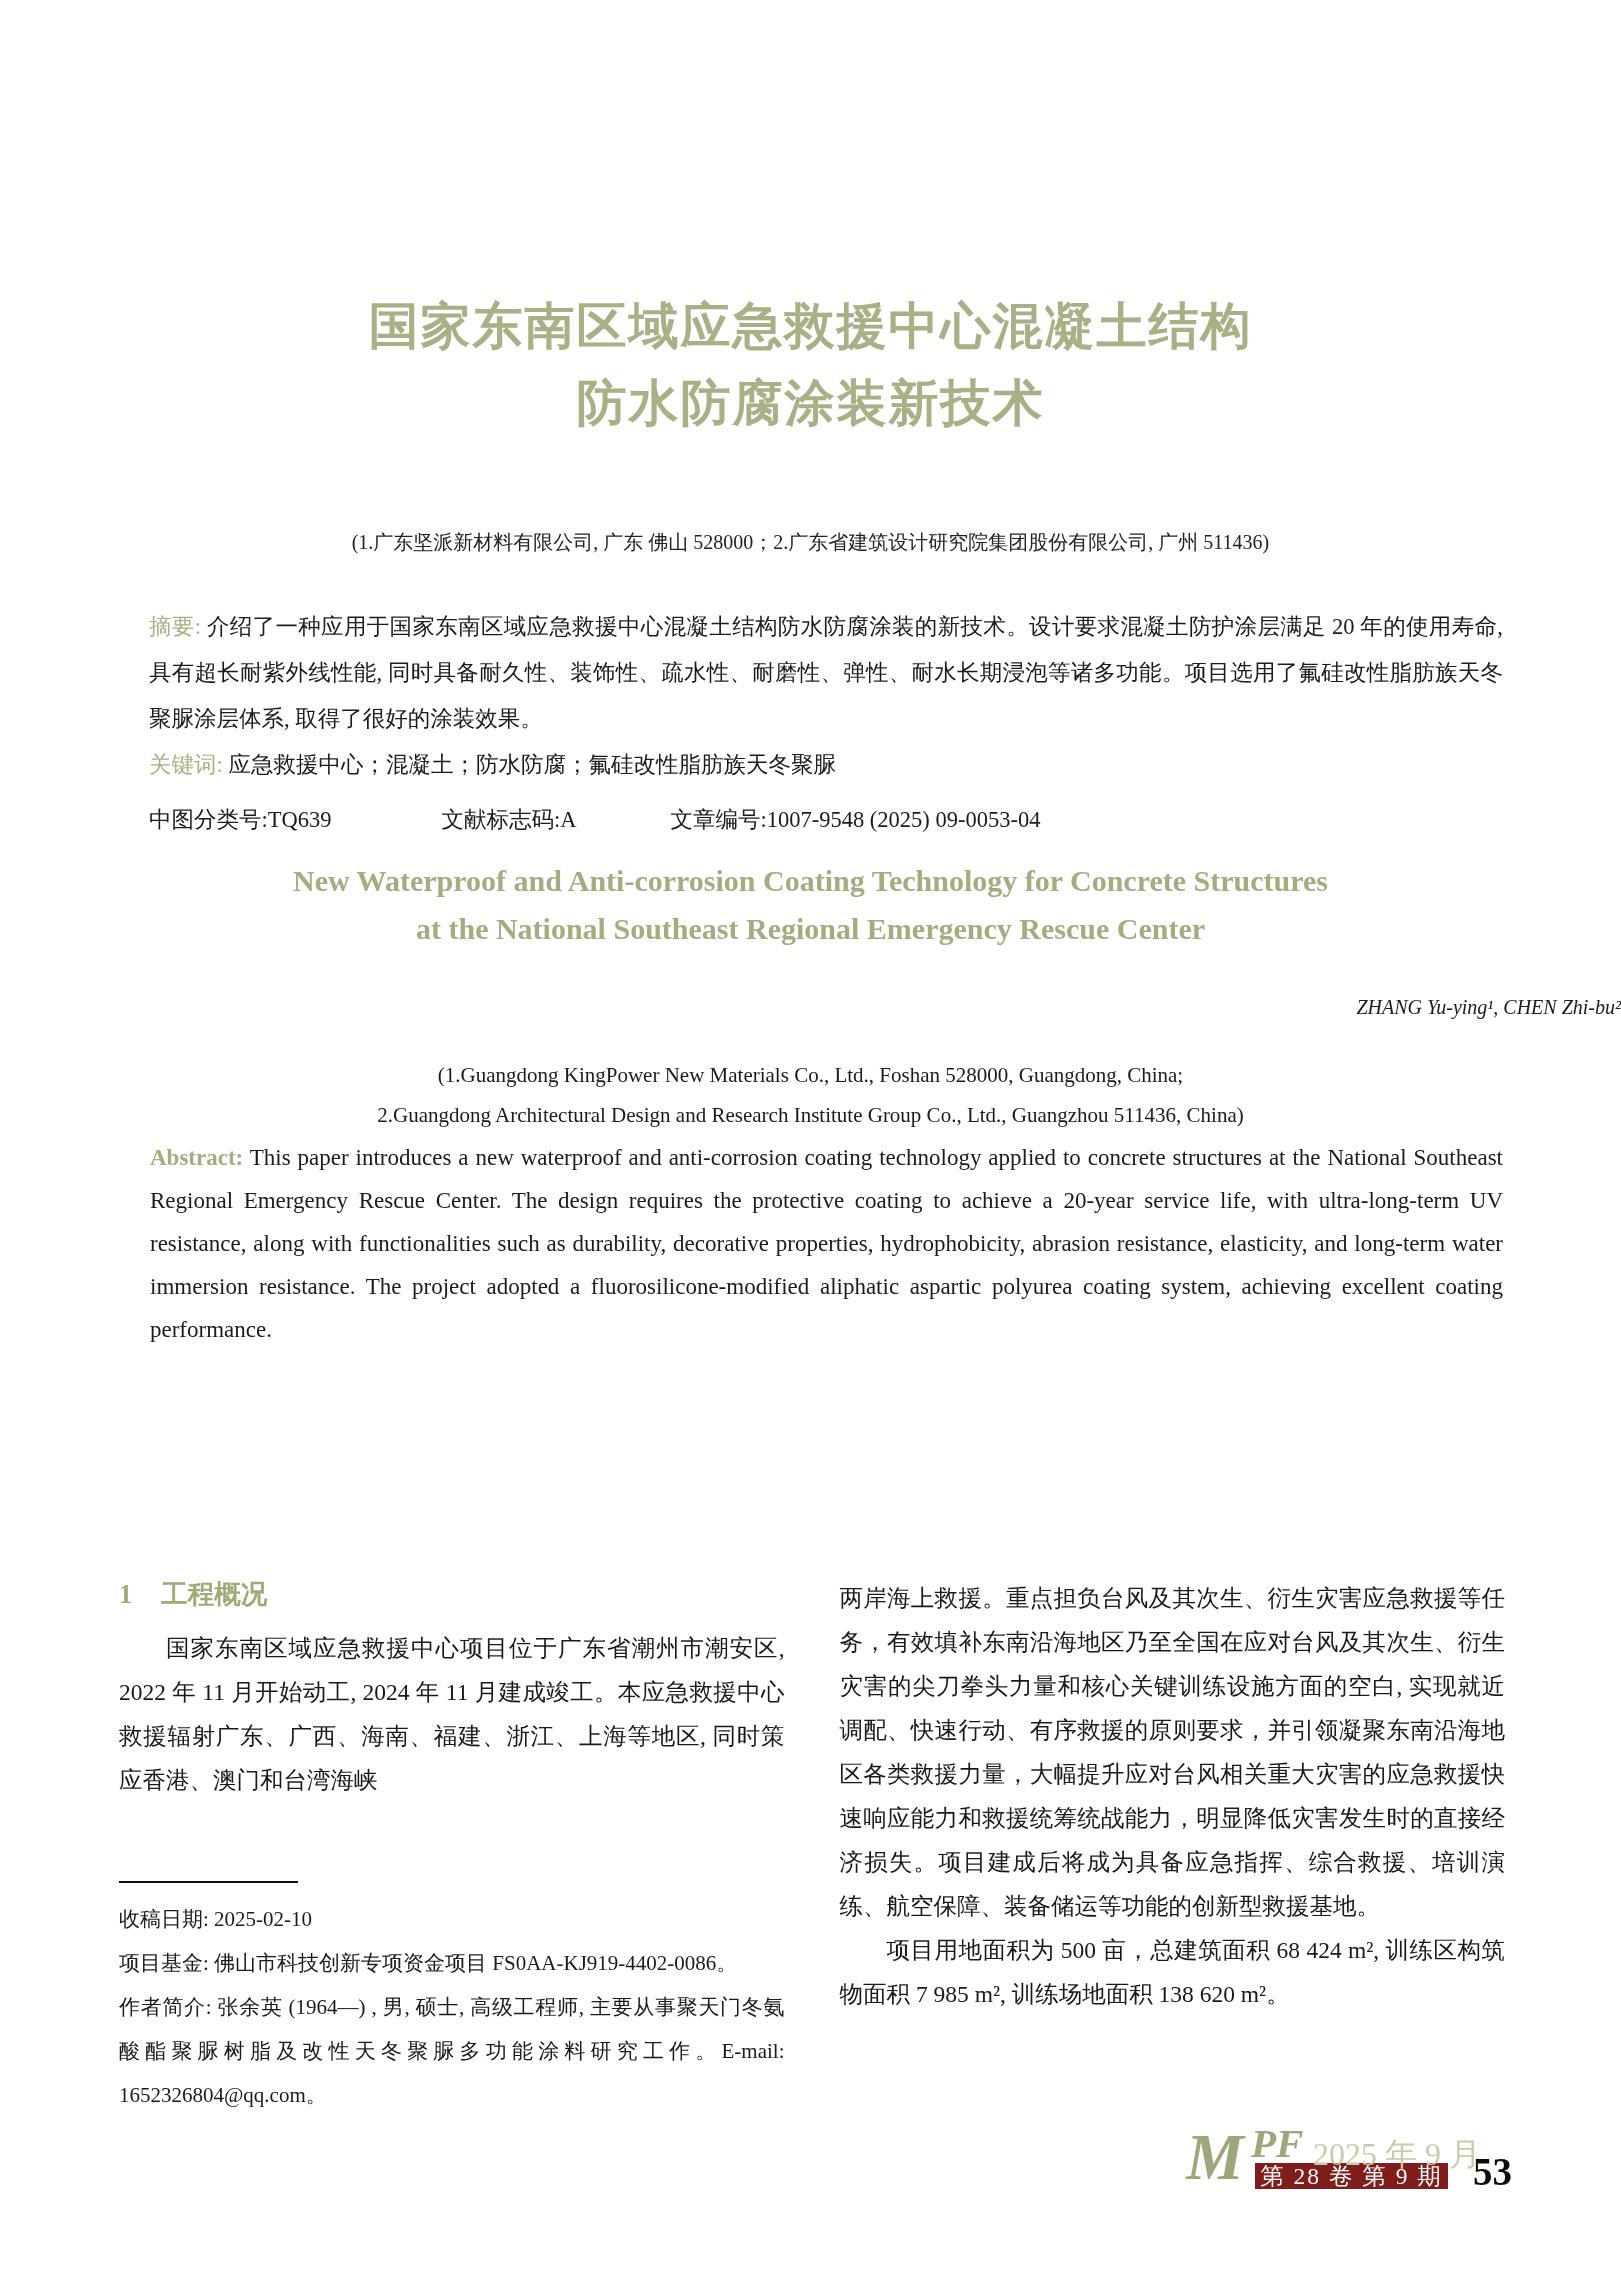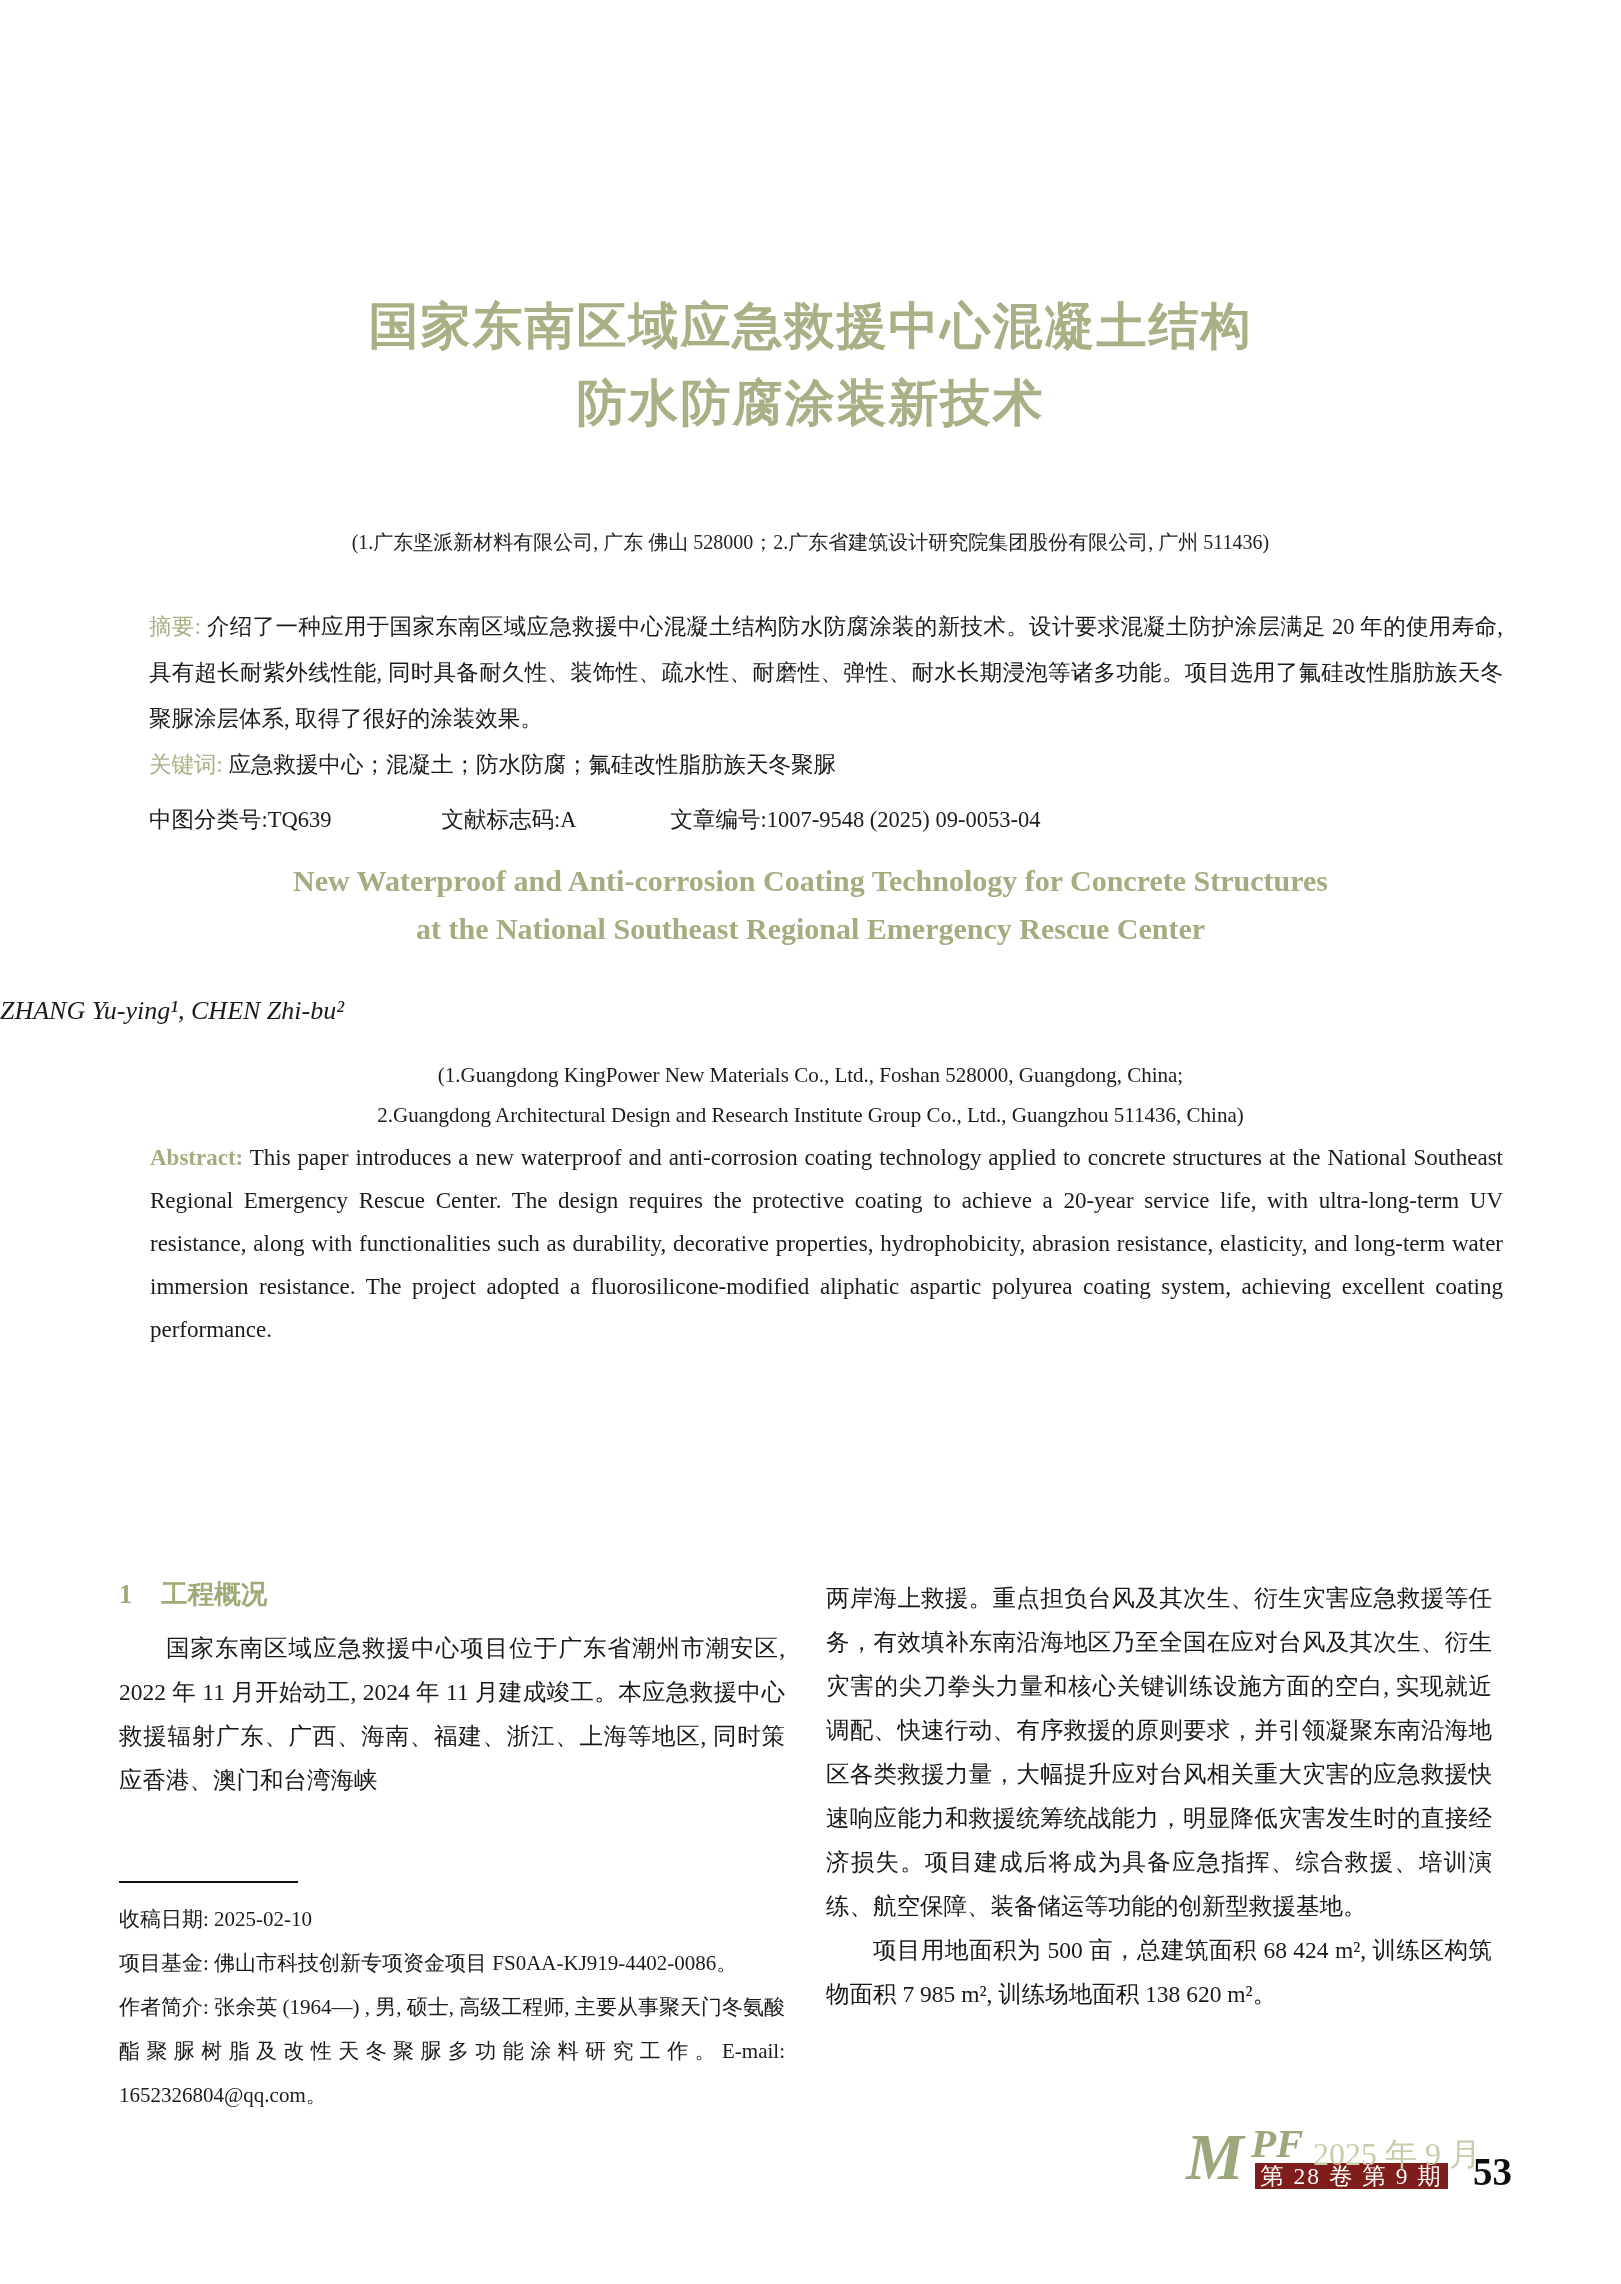--- a/index.html
+++ b/index.html
@@ -40,37 +40,37 @@
   .zh-class .seg1 { margin-right:110px; }
   .zh-class .seg2 { margin-right:94px; }
   
   .title-en {
     position:absolute; top:857px; left:0; width:100%;
     text-align:center; color:#a2ad80; font-size:30px; font-weight:700;
     line-height:48px;
   }
   .authors-en {
     position:absolute; top:996px; left:0; width:100%;
-    text-align:left; font-style:italic; font-size:26px;
+    text-align:right; font-style:italic; font-size:20px;
   }
   .affils-en {
     position:absolute; top:1055px; left:0; width:100%;
     text-align:center; font-size:21px; line-height:40px;
   }
   
   .en-abstract {
     position:absolute; top:1136px; left:150px; width:1353px;
     font-size:23px; line-height:43px; text-align:justify;
   }
   .en-label { color:#a2ad80; font-weight:700; }
   .en-keywords { margin-top:0; }
   
   .columns {
     position:absolute; top:1576px; left:119px; width:1386px; height:541px;
-    display:flex; gap:41px;
+    display:flex; gap:55px;
   }
   .col { width:666px; display:flex; flex-direction:column; }
   .section-head {
     color:#9dab77; font-size:26.5px; font-weight:700; line-height:37px;
     margin-bottom:12.7px;
   }
   .section-head .sec-num { display:inline-block; margin-right:29px; }
   .body-para {
     font-size:23.5px; line-height:44px; text-align:justify; color:#191919;
   }

